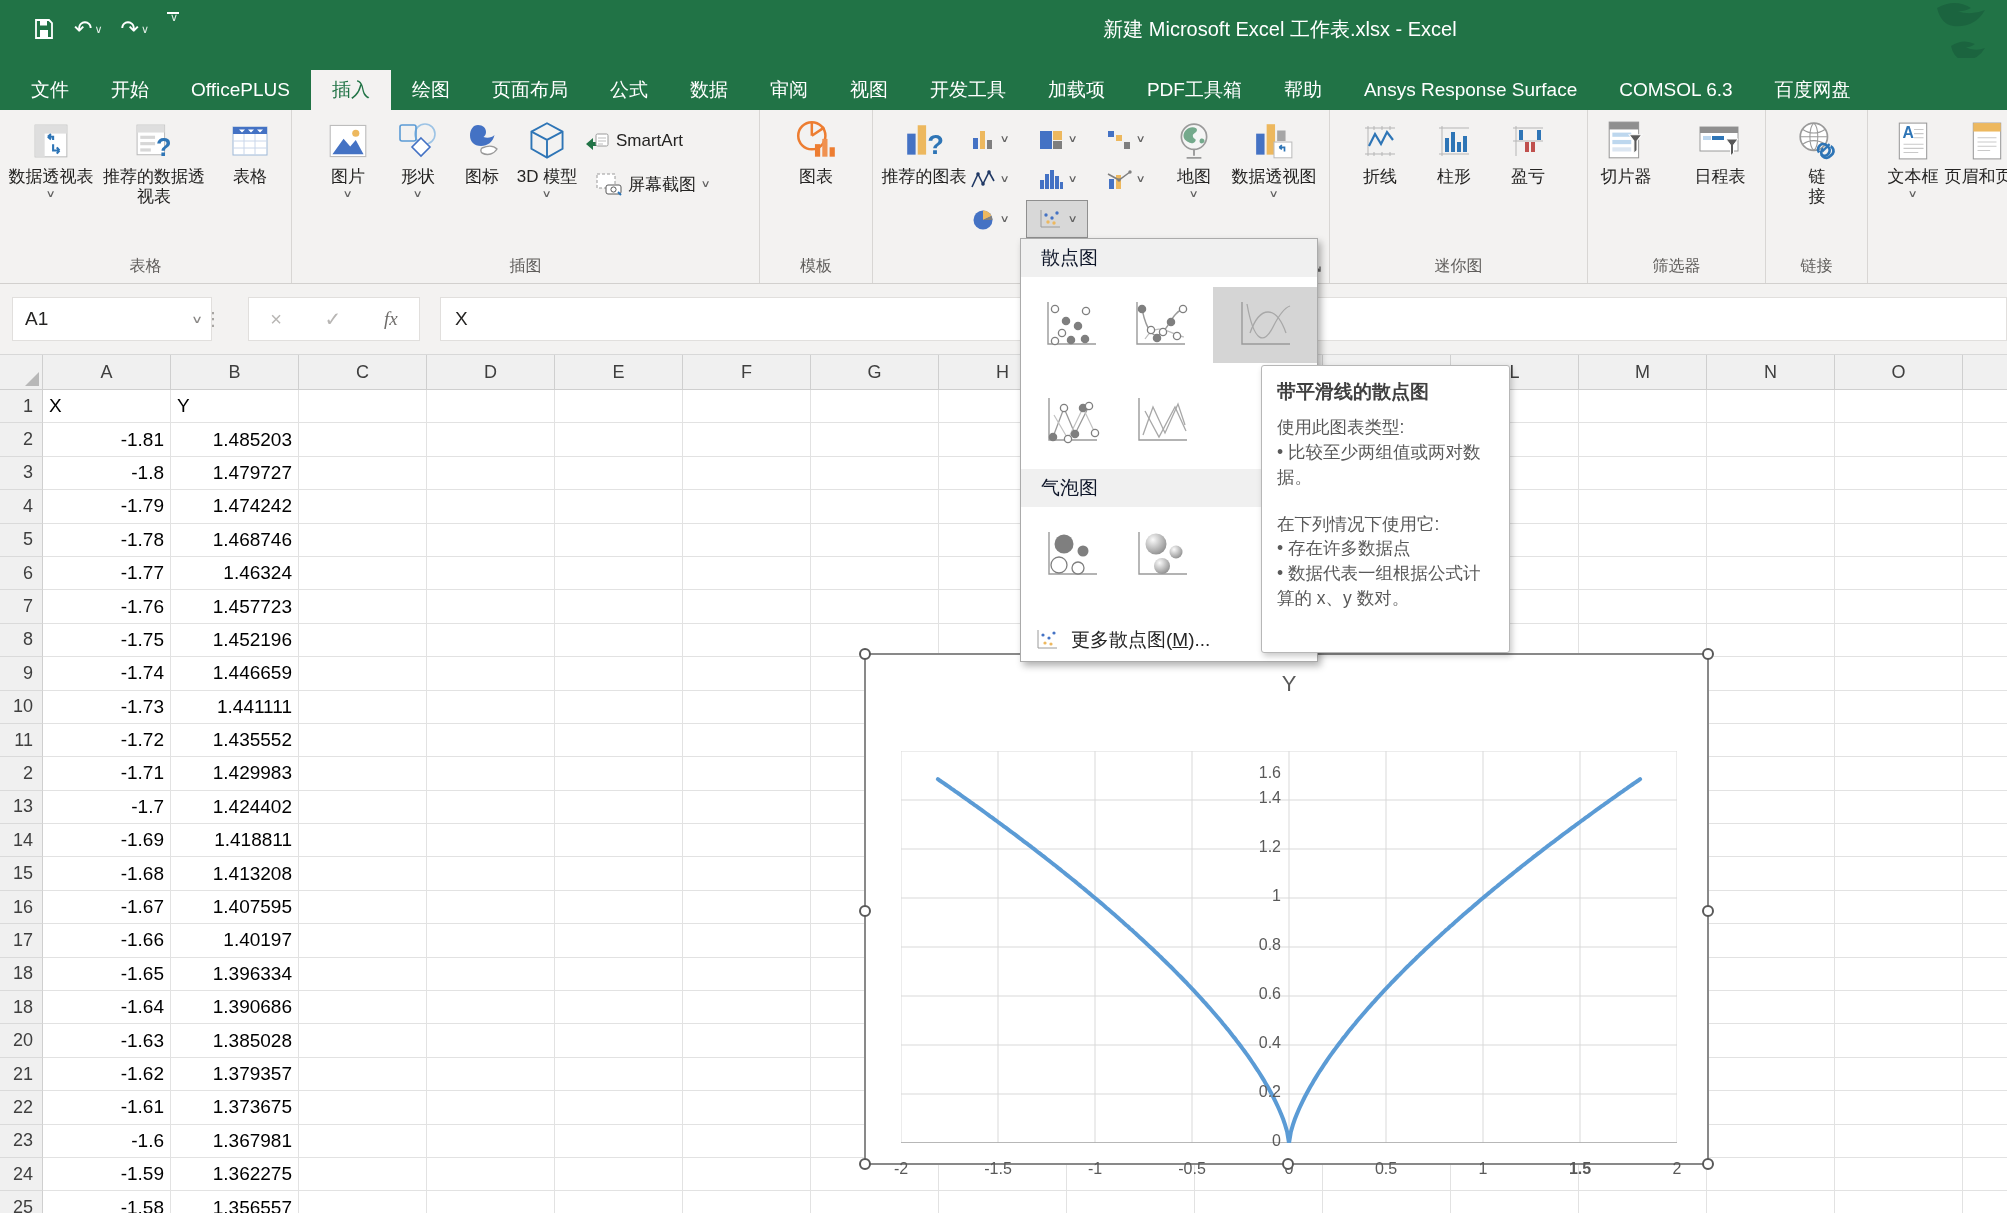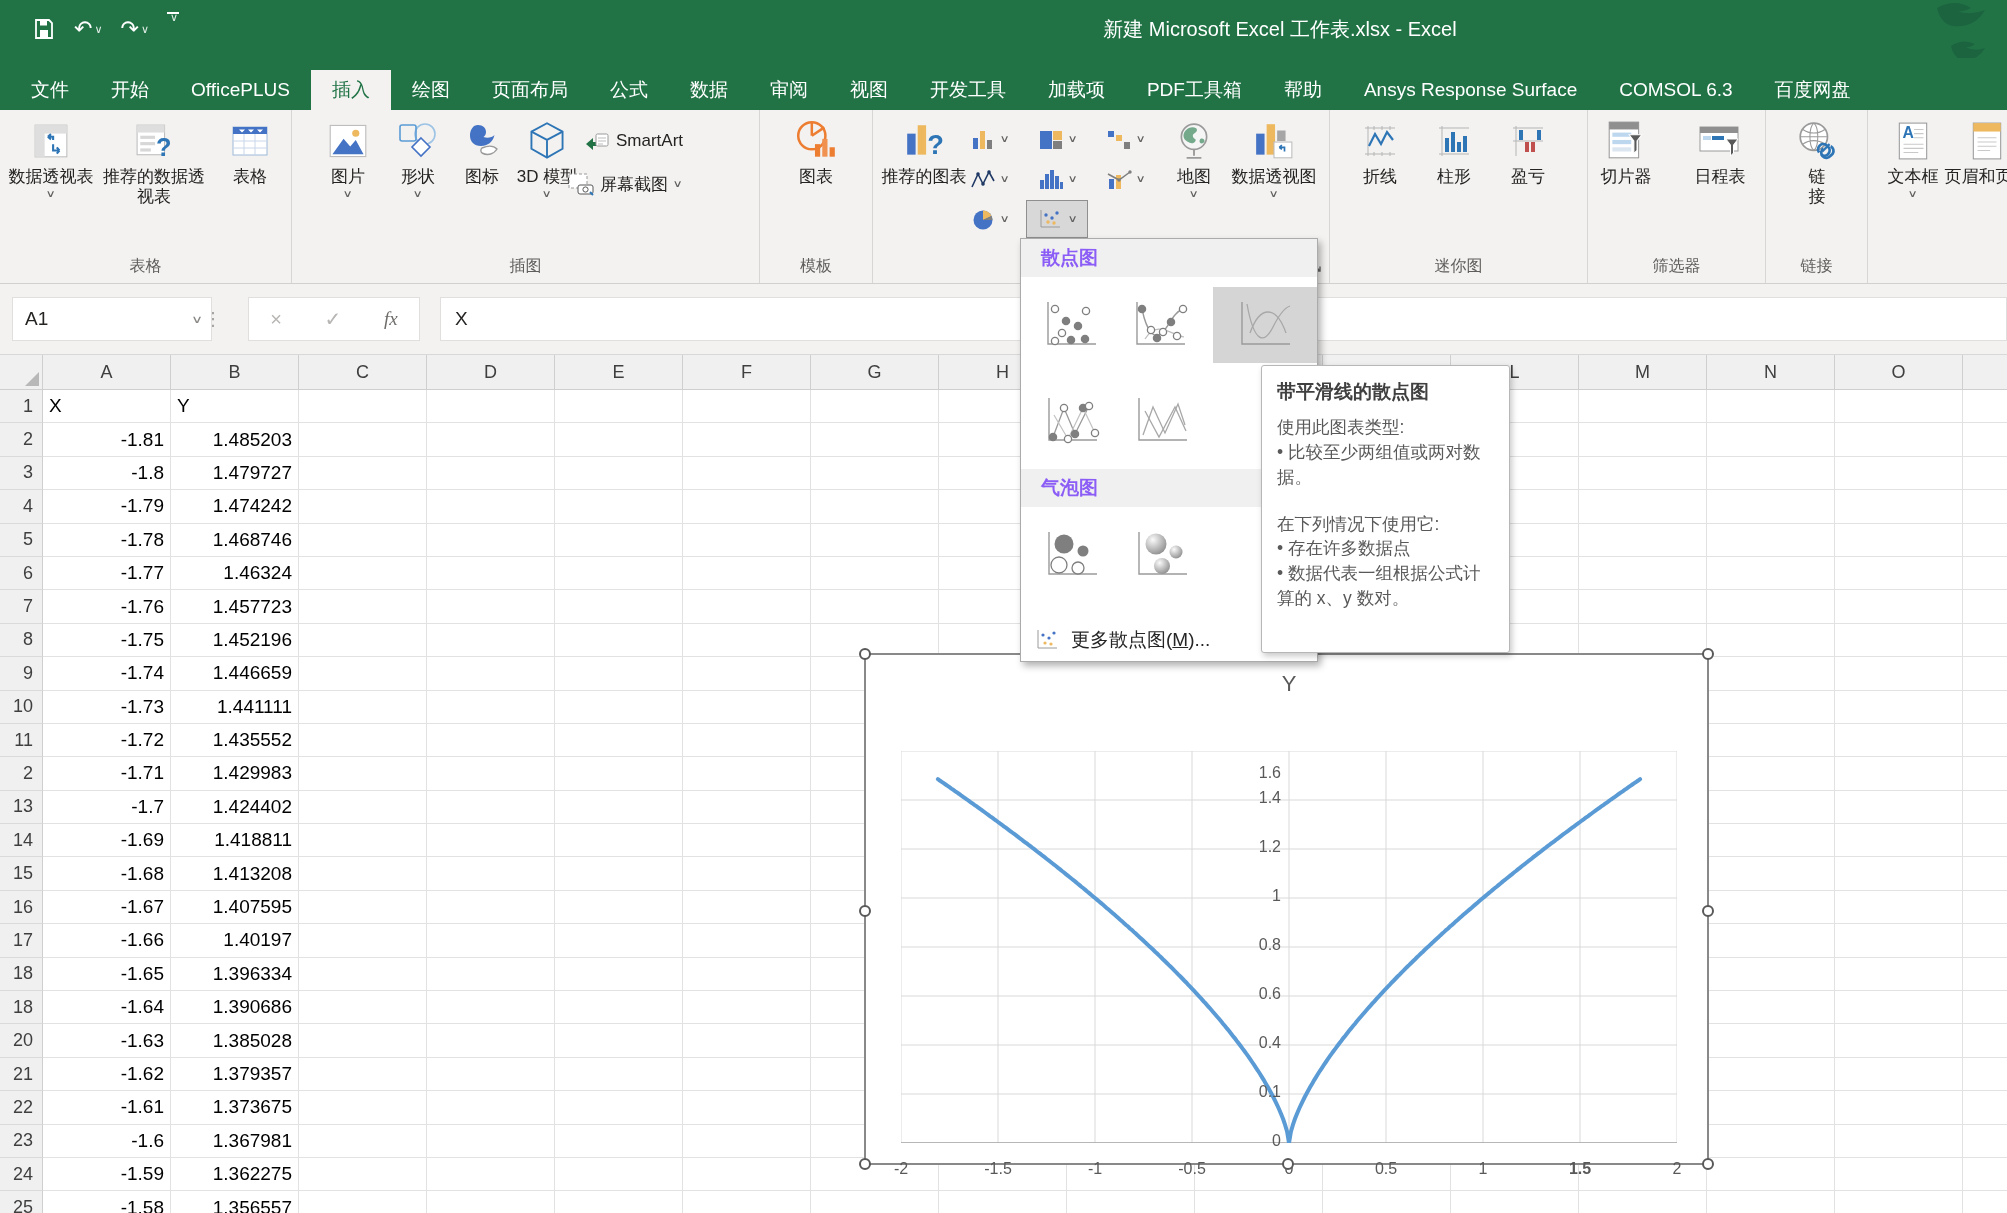--- a/index.html
+++ b/index.html
@@ -65,21 +65,21 @@
   .c-title{position:absolute;left:35px;top:16px;width:776px;text-align:center;font-size:22px;color:#595959;}
   .plot{position:absolute;left:35px;top:96px;width:776px;height:392px;}
   .xticks{position:absolute;left:35px;top:505px;width:776px;height:24px;}
   .xticks div{position:absolute;width:60px;margin-left:-30px;text-align:center;font-size:16px;color:#595959;}
   .yticks{position:absolute;left:35px;top:96px;width:776px;height:392px;pointer-events:none;}
   .yticks div{position:absolute;width:52px;text-align:right;font-size:16px;color:#595959;}
   .handle{position:absolute;width:12px;height:12px;border-radius:50%;background:#fff;border:2px solid #595959;box-sizing:border-box;}
   
   .dropdown{position:absolute;left:1020px;top:238px;width:298px;height:424px;background:#fff;
             border:1px solid #ababab;box-shadow:3px 4px 7px rgba(0,0,0,.3);z-index:30;box-sizing:border-box;}
-  .dd-header{height:38px;line-height:38px;background:#f0f0f0;font-weight:bold;font-size:19px;color:#8b5cf6;padding-left:20px;}
+  .dd-header{height:38px;line-height:38px;background:#f0f0f0;font-weight:normal;font-size:19px;color:#0f172a;padding-left:20px;}
   .dd-row{display:flex;padding:10px 0 10px 14px;gap:16px;}
   .dd-item{width:74px;height:76px;display:flex;align-items:center;justify-content:center;}
   .dd-item.selected{background:#d5d5d5;width:106px;}
   .dd-footer{position:absolute;left:0;bottom:0;width:100%;height:42px;display:flex;align-items:center;gap:12px;
              padding-left:14px;box-sizing:border-box;font-size:19px;color:#262626;}
   .dd-footer .ukey{text-decoration:underline;}
   
   .tooltip{position:absolute;left:1261px;top:365px;width:249px;height:288px;background:#fff;border:1px solid #b7b7b7;
            border-radius:3px;box-shadow:2px 3px 6px rgba(0,0,0,.22);z-index:40;box-sizing:border-box;padding:13px 15px;}
   .tt-title{font-size:19px;font-weight:bold;color:#404040;margin-bottom:10px;}
@@ -218,21 +218,21 @@
       <span class="chev">∨</span>
     </div>
     <div class="smallrow" style="left:292px;top:20px;">
       <svg width="26" height="22" viewBox="0 0 26 22">
           <path d="M2 14l7-6v4h4v4H9v4z" fill="#217346"></path>
           <rect x="12" y="4" width="12" height="12" rx="1.5" fill="#fff" stroke="#9a9a9a"></rect>
           <path d="M14 8h8M14 11h8M14 14h5" stroke="#bdbdbd"></path>
         </svg>
       <span>SmartArt</span>
     </div>
-    <div class="smallrow" style="left:276px;top:62px;">
+    <div class="smallrow" style="left:304px;top:62px;">
       <svg width="26" height="24" viewBox="0 0 26 24">
           <rect x="1" y="2" width="18" height="14" fill="#fff" stroke="#9a9a9a" stroke-dasharray="3 2"></rect>
           <rect x="10" y="13" width="15" height="9" rx="2" fill="#fff" stroke="#595959"></rect>
           <circle cx="17.5" cy="17.5" r="2.6" fill="none" stroke="#595959"></circle>
           <path d="M22 20l3 3" stroke="#2e75b6" stroke-width="2"></path>
         </svg>
       <span>屏幕截图</span>
       <span class="chev" style="margin-top:0;">∨</span>
     </div>
     <div class="glabel">插图</div>
@@ -1022,21 +1022,21 @@
       <div style="left: 194px;">-1</div>
       <div style="left: 291px;">-0.5</div>
       <div style="left: 388px;">0</div>
       <div style="left: 485px;">0.5</div>
       <div style="left: 582px;">1</div>
       <div style="left: 679px; font-weight: bold;">1.5</div>
       <div style="left: 776px;">2</div>
     </div>
   <div class="yticks" id="yticks">
       <div style="right: 396px; top: 381px;">0</div>
-      <div style="right: 396px; top: 332px;">0.1</div>
+      <div style="right: 396px; top: 332px;">0.2</div>
       <div style="right: 396px; top: 283px;">0.4</div>
       <div style="right: 396px; top: 234px;">0.6</div>
       <div style="right: 396px; top: 185px;">0.8</div>
       <div style="right: 396px; top: 136px;">1</div>
       <div style="right: 396px; top: 87px;">1.2</div>
       <div style="right: 396px; top: 38px;">1.4</div>
       <div style="right: 396px; top: -11px; margin-top: 24px;">1.6</div>
     </div>
   <div class="handle" style="left:-7px;top:-7px;"></div>
   <div class="handle" style="left:416px;top:-7px;"></div>

